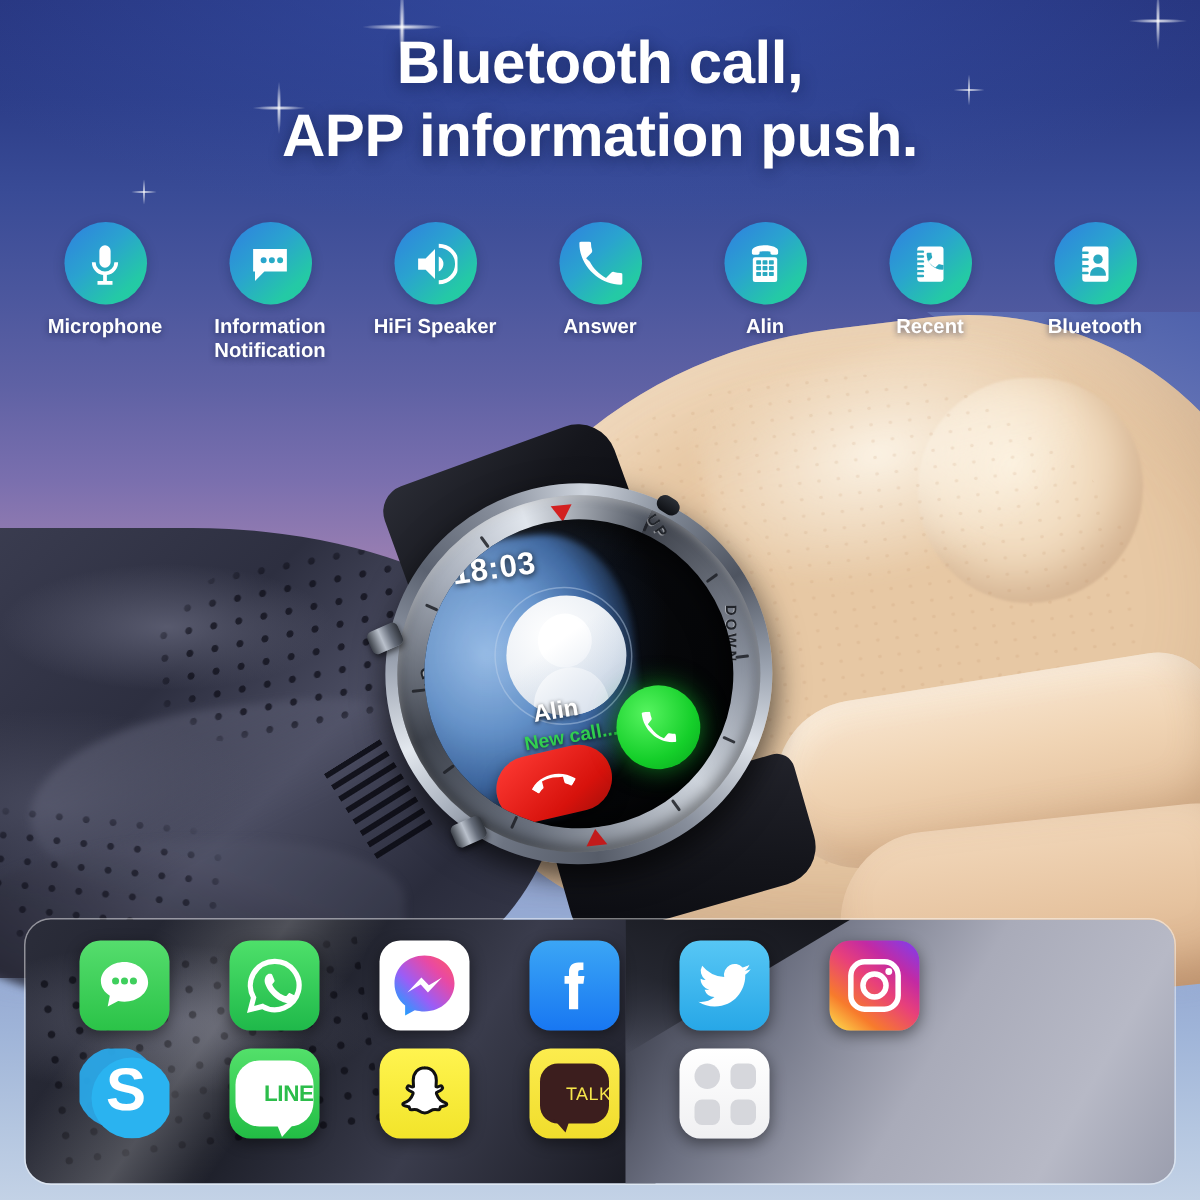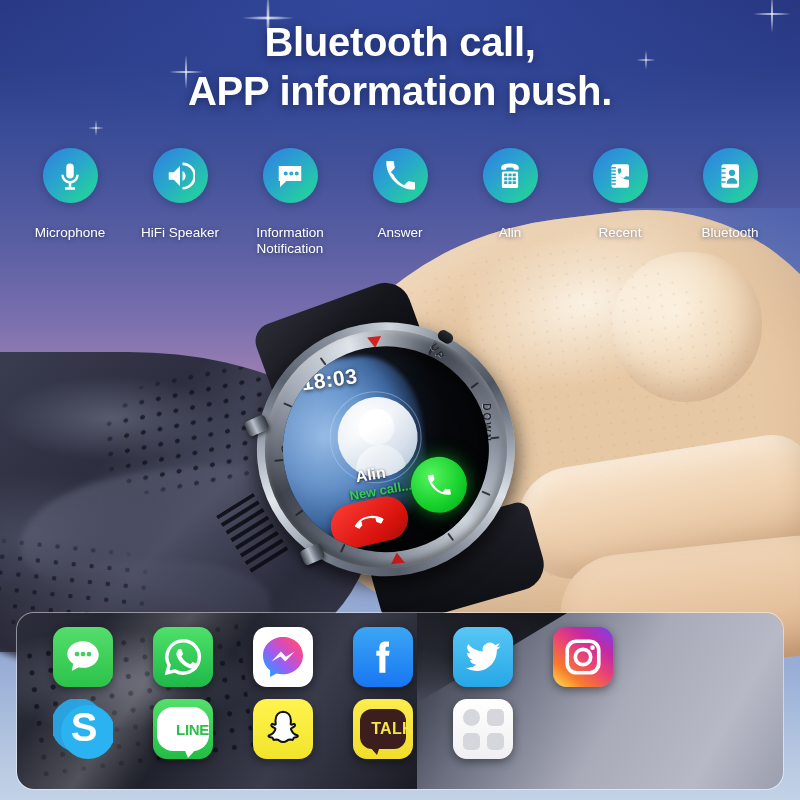--- a/index.html
+++ b/index.html
@@ -302,21 +302,21 @@
   }
   .feat { width:104px; text-align:center; }
   .feat-circle {
     width:55px; height:55px; border-radius:50%; margin:0 auto;
     background:linear-gradient(138deg, #2f7fe0 0%, #2aa3cf 42%, #24c9a6 78%, #22cf9c 100%);
     display:flex; align-items:center; justify-content:center;
     box-shadow:0 2px 8px rgba(10,30,70,.3);
   }
   .feat-circle svg { width:30px; height:30px; fill:#fff; }
   .feat-label {
-    margin-top:22px; color:#fff; font-size:13.5px; line-height:1.2; font-weight:400;
+    margin-top:7px; color:#fff; font-size:13.5px; line-height:1.2; font-weight:700;
     text-shadow:0 1px 4px rgba(20,30,70,.6);
   }
 
   
   .apps-panel {
     position:absolute; left:16px; top:612px; width:768px; height:178px;
     border:1px solid rgba(255,255,255,.3); border-radius:18px;
     background:linear-gradient(180deg, rgba(255,255,255,.05), rgba(255,255,255,.02));
     overflow:hidden;
   }
@@ -377,21 +377,21 @@
   .more-grid span { display:block; width:17px; height:17px; border-radius:5px; background:#d6d7dc; }
   .more-grid span.round { border-radius:50%; }
   .talk-bubble {
     width:46px; height:40px; border-radius:12px; background:#3c1e1e; position:relative;
     display:flex; align-items:center; justify-content:center;
   }
   .talk-bubble::after {
     content:""; position:absolute; left:9px; bottom:-6px;
     border-left:8px solid transparent; border-right:3px solid transparent; border-top:9px solid #3c1e1e;
   }
-  .talk-txt { color:#f6e64a; font-size:16px; font-weight:700; letter-spacing:.3px;margin-left:19px; }
+  .talk-txt { color:#f6e64a; font-size:12px; font-weight:400; letter-spacing:.3px;margin-left:19px; }
   .line-bubble {
     width:52px; height:44px; border-radius:16px; background:#fff; position:relative;
     display:flex; align-items:center; justify-content:flex-end;
   }
   .line-bubble::after {
     content:""; position:absolute; right:12px; bottom:-7px;
     border-left:4px solid transparent; border-right:9px solid transparent; border-top:10px solid #fff;
   }
   .line-txt { color:#2cbd4b; font-size:15px; font-weight:700; letter-spacing:-.3px; }
 
@@ -509,36 +509,36 @@
         <svg viewBox="0 0 24 24">
             <path d="M12 14a3 3 0 0 0 3-3V5a3 3 0 0 0-6 0v6a3 3 0 0 0 3 3zm5-3a5 5 0 0 1-10 0H5a7 7 0 0 0 6 6.9V21H8v2h8v-2h-3v-3.1A7 7 0 0 0 19 11h-2z"></path>
           </svg>
       </div>
       <div class="feat-label">Microphone</div>
     </div>
 
     <div class="feat">
       <div class="feat-circle">
         <svg viewBox="0 0 24 24">
-            <path d="M3 9v6h4l5 5V4L7 9H3zm13.5 3a4.5 4.5 0 0 0-2.5-4v8a4.5 4.5 0 0 0 2.5-4zM14 1.2v2.1a8.7 8.7 0 0 1 0 17.4v2.1A10.8 10.8 0 0 0 14 1.2z"></path>
-          </svg>
-      </div>
-      <div class="feat-label">HiFi Speaker</div>
+            <path d="M3 4h18v12H9l-5 5v-5H3V4zm4 6a1.6 1.6 0 1 0 3.2 0A1.6 1.6 0 0 0 7 10zm4.4 0a1.6 1.6 0 1 0 3.2 0 1.6 1.6 0 0 0-3.2 0zm4.4 0a1.6 1.6 0 1 0 3.2 0 1.6 1.6 0 0 0-3.2 0z"></path>
+          </svg>
+      </div>
+      <div class="feat-label">
+        <span>Information</span><br>
+        <span>Notification</span>
+      </div>
     </div>
 
     <div class="feat">
       <div class="feat-circle">
         <svg viewBox="0 0 24 24">
-            <path d="M3 4h18v12H9l-5 5v-5H3V4zm4 6a1.6 1.6 0 1 0 3.2 0A1.6 1.6 0 0 0 7 10zm4.4 0a1.6 1.6 0 1 0 3.2 0 1.6 1.6 0 0 0-3.2 0zm4.4 0a1.6 1.6 0 1 0 3.2 0 1.6 1.6 0 0 0-3.2 0z"></path>
-          </svg>
-      </div>
-      <div class="feat-label">
-        <span>Information</span><br>
-        <span>Notification</span>
-      </div>
+            <path d="M3 9v6h4l5 5V4L7 9H3zm13.5 3a4.5 4.5 0 0 0-2.5-4v8a4.5 4.5 0 0 0 2.5-4zM14 1.2v2.1a8.7 8.7 0 0 1 0 17.4v2.1A10.8 10.8 0 0 0 14 1.2z"></path>
+          </svg>
+      </div>
+      <div class="feat-label">HiFi Speaker</div>
     </div>
 
     <div class="feat">
       <div class="feat-circle">
         <svg viewBox="0 0 24 24">
             <path d="M6.6 10.8c1.9 3.7 5 6.7 8.6 8.6l2.9-2.9c.4-.4.9-.5 1.3-.3 1.2.4 2.4.6 3.7.6.6 0 1 .4 1 1V22c0 .6-.4 1-1 1C11.3 23 1 12.7 1 1c0-.6.4-1 1-1h4.2c.6 0 1 .4 1 1 0 1.3.2 2.5.6 3.7.1.4 0 .9-.3 1.3l-2.9 2.9z"></path>
           </svg>
       </div>
       <div class="feat-label">Answer</div>
     </div>

